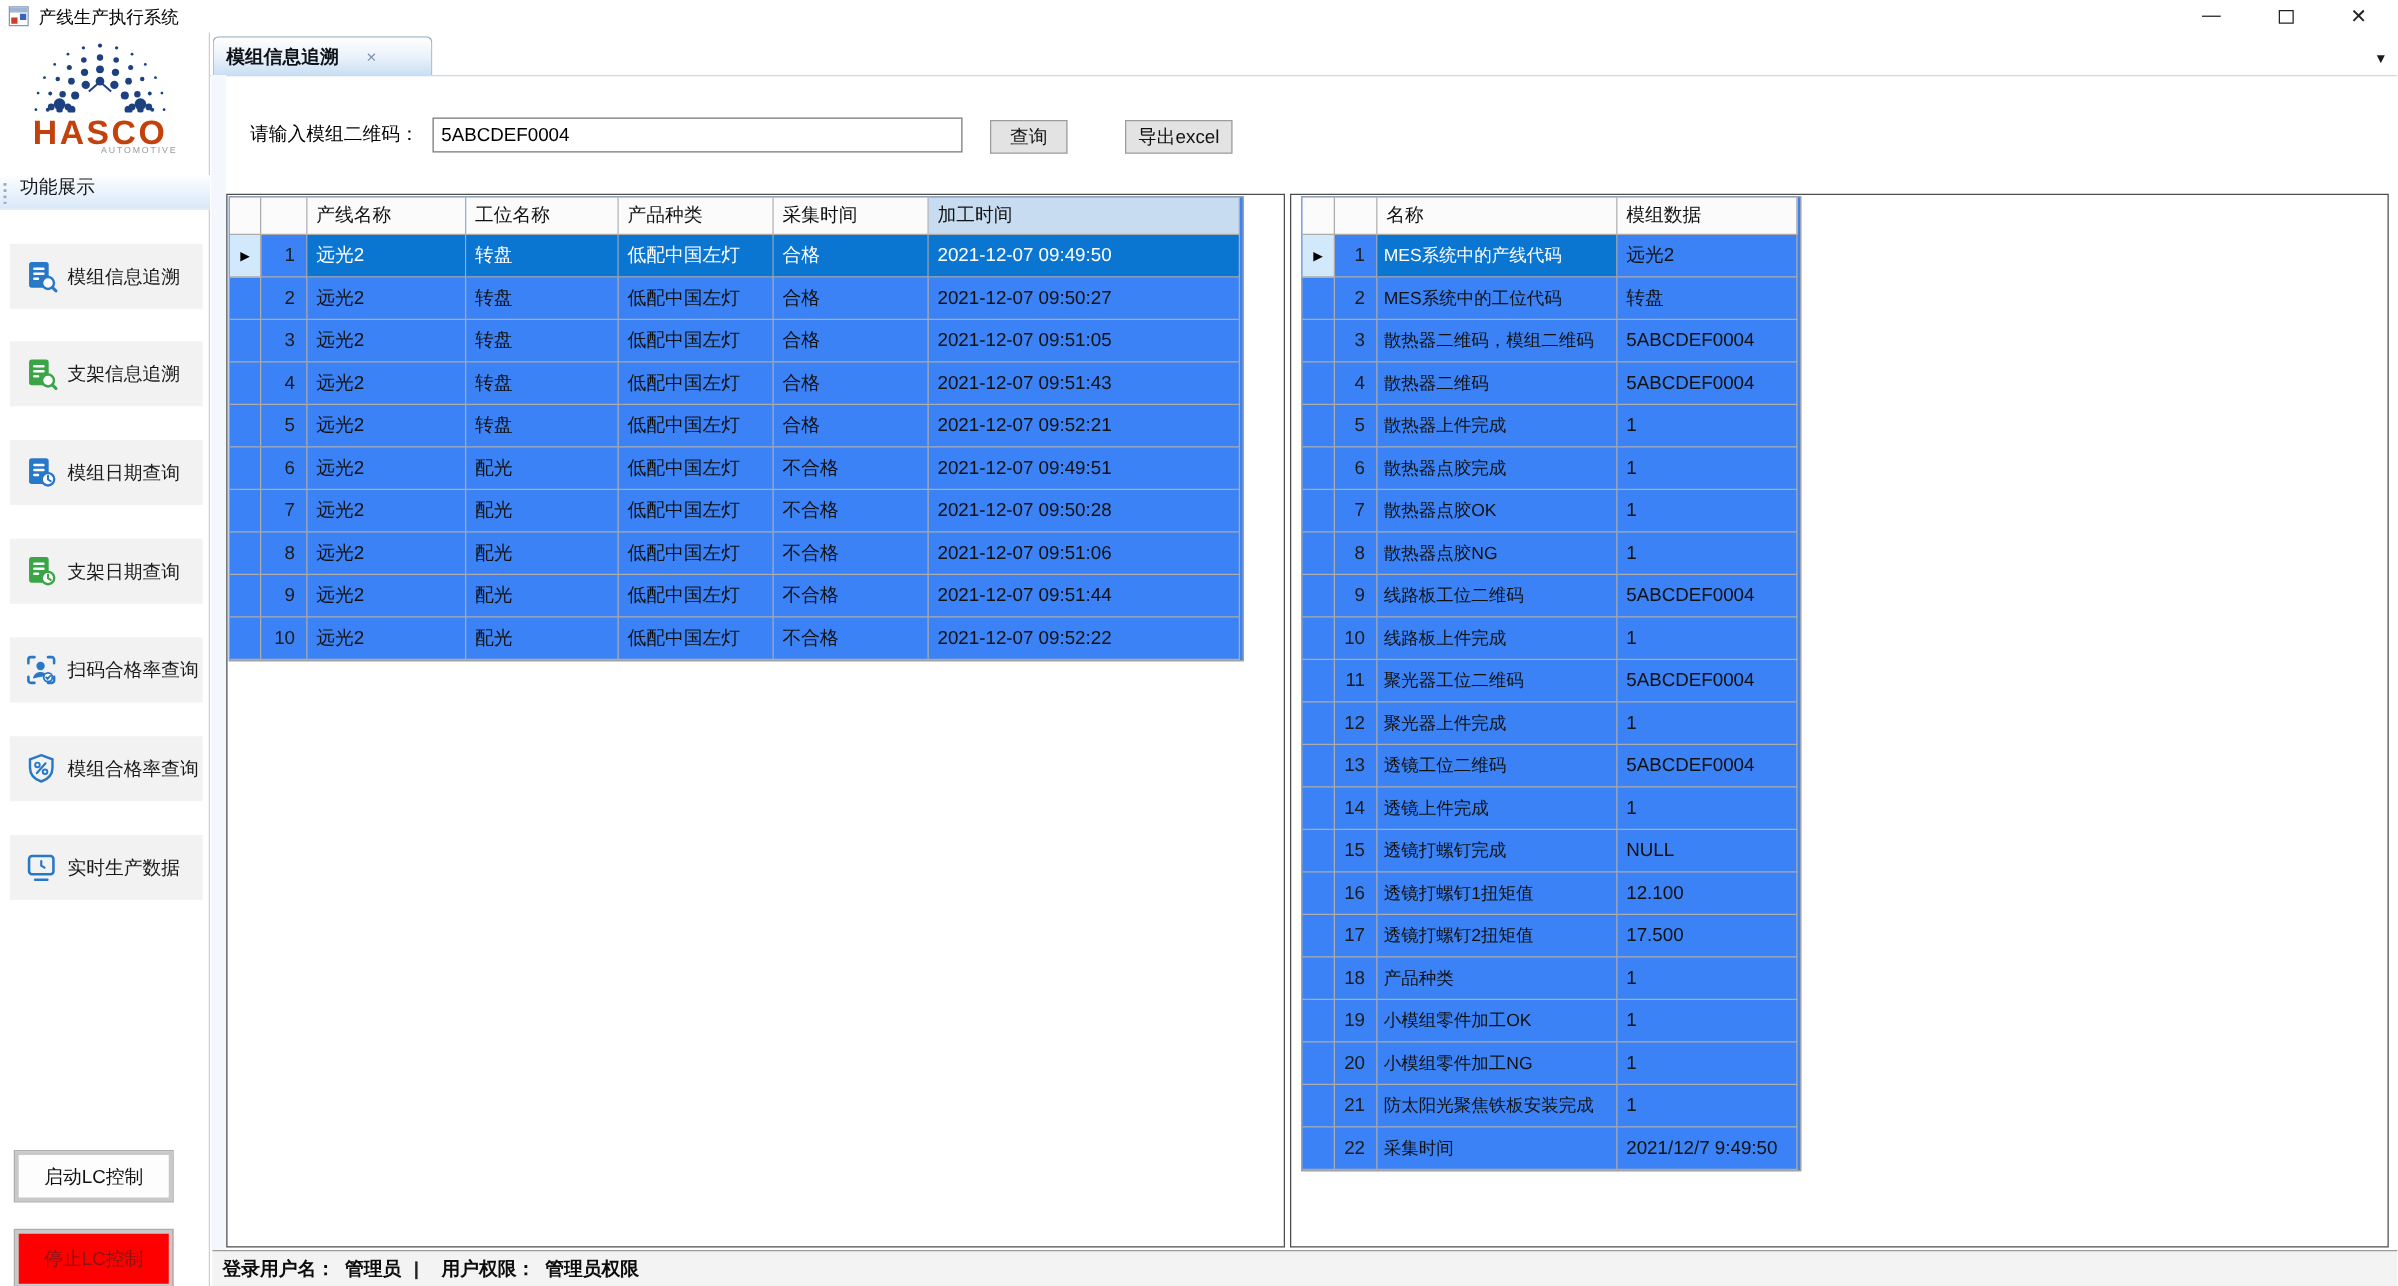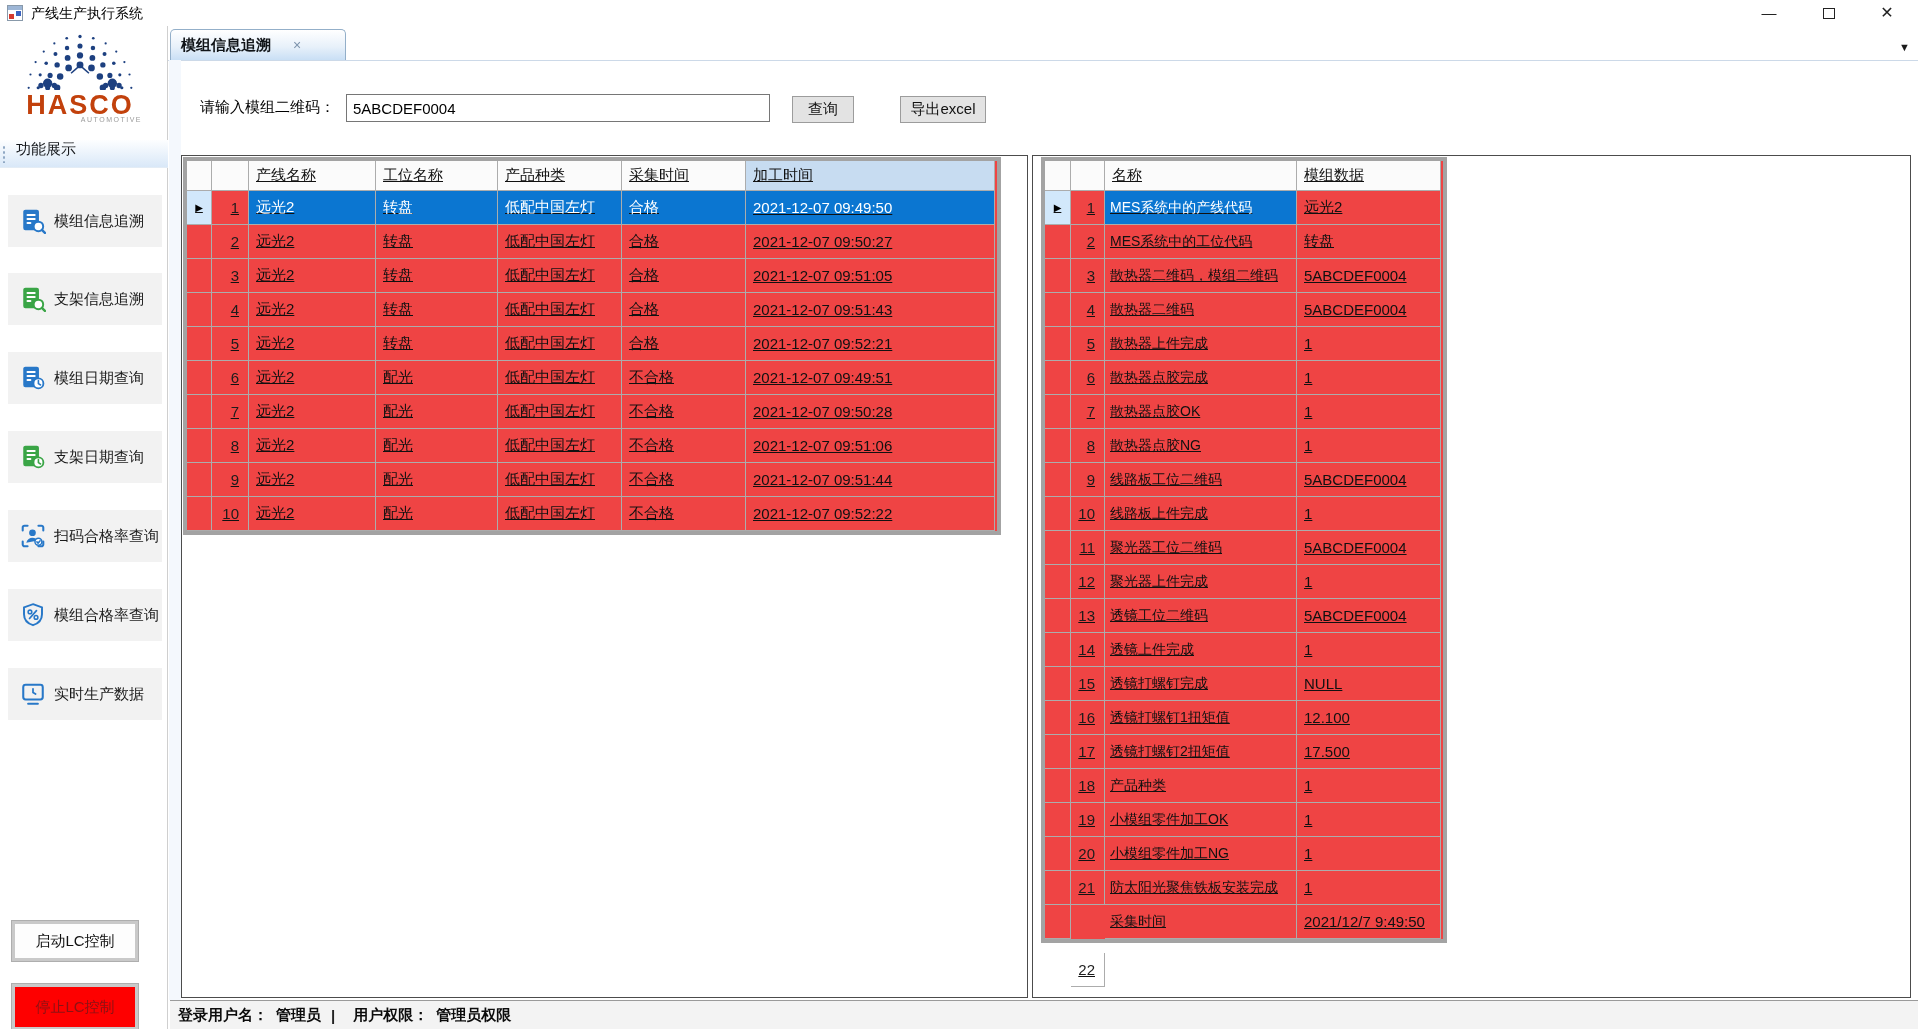--- a/index.html
+++ b/index.html
@@ -58,21 +58,21 @@
   .pushbtn{position:absolute;top:96px;height:27px;box-sizing:border-box;background:#e3e3e3;
            border:1px solid #9c9c9c;display:flex;align-items:center;justify-content:center;font-size:15px;color:#111;}
   .btn-query{left:792px;width:62px;}
   .btn-export{left:900px;width:86px;}
 
   .panel{position:absolute;top:155px;height:843px;background:#fff;border:1px solid #4c4c4c;box-sizing:border-box;}
   .panel-left{left:181px;width:847px;}
   .panel-right{left:1032px;width:879px;}
 
   
-  .grid{position:absolute;background:#ef4444;border:4px solid #a3a3a3;font-size:15px;color:#111;text-decoration:underline;}
+  .grid{position:absolute;background:#3b82f6;border:1px solid #a3a3a3;font-size:15px;color:#111;}
   .grow{display:flex;height:34px;}
   .ghead{display:flex;height:30px;}
   .gcell{box-sizing:border-box;border-right:1px solid #acacac;border-bottom:1px solid #acacac;
          padding:0 7px;display:flex;align-items:center;overflow:hidden;white-space:nowrap;}
   .ghead .gcell{background:#fbfbfb;}
   .ghead .tinted{background:#c7dcf1;}
   .gcell.num{justify-content:flex-end;padding-right:9px;color:#1c1c1c;}
   .gcell.ptr{justify-content:center;padding:0;font-size:10px;color:#000;}
   .gcell.ptr.selp{background:#d2e8fb;}
   .gcell.selcell{background:#0b76d1;color:#fff;}
@@ -496,21 +496,21 @@
         <div class="gcell" style="width: 144px; height: 34px;">1</div>
       </div>
       <div class="grow">
         <div class="gcell ptr" style="width: 26px; height: 34px;"></div>
         <div class="gcell num" style="width: 34px; height: 34px;">21</div>
         <div class="gcell namecell" style="width: 192px; height: 34px;">防太阳光聚焦铁板安装完成</div>
         <div class="gcell" style="width: 144px; height: 34px;">1</div>
       </div>
       <div class="grow">
         <div class="gcell ptr" style="width: 26px; height: 34px;"></div>
-        <div class="gcell num" style="width: 34px; height: 34px; margin-top: 48px;">22</div>
+        <div class="gcell num" style="width: 34px; height: 34px;">22</div>
         <div class="gcell namecell" style="width: 192px; height: 34px;">采集时间</div>
         <div class="gcell" style="width: 144px; height: 34px;">2021/12/7 9:49:50</div>
       </div>
     </div>
 </div>
 
 <div class="statusbar">
   <span>登录用户名：</span>
   <span>管理员</span>
   <span class="sep">|</span>

